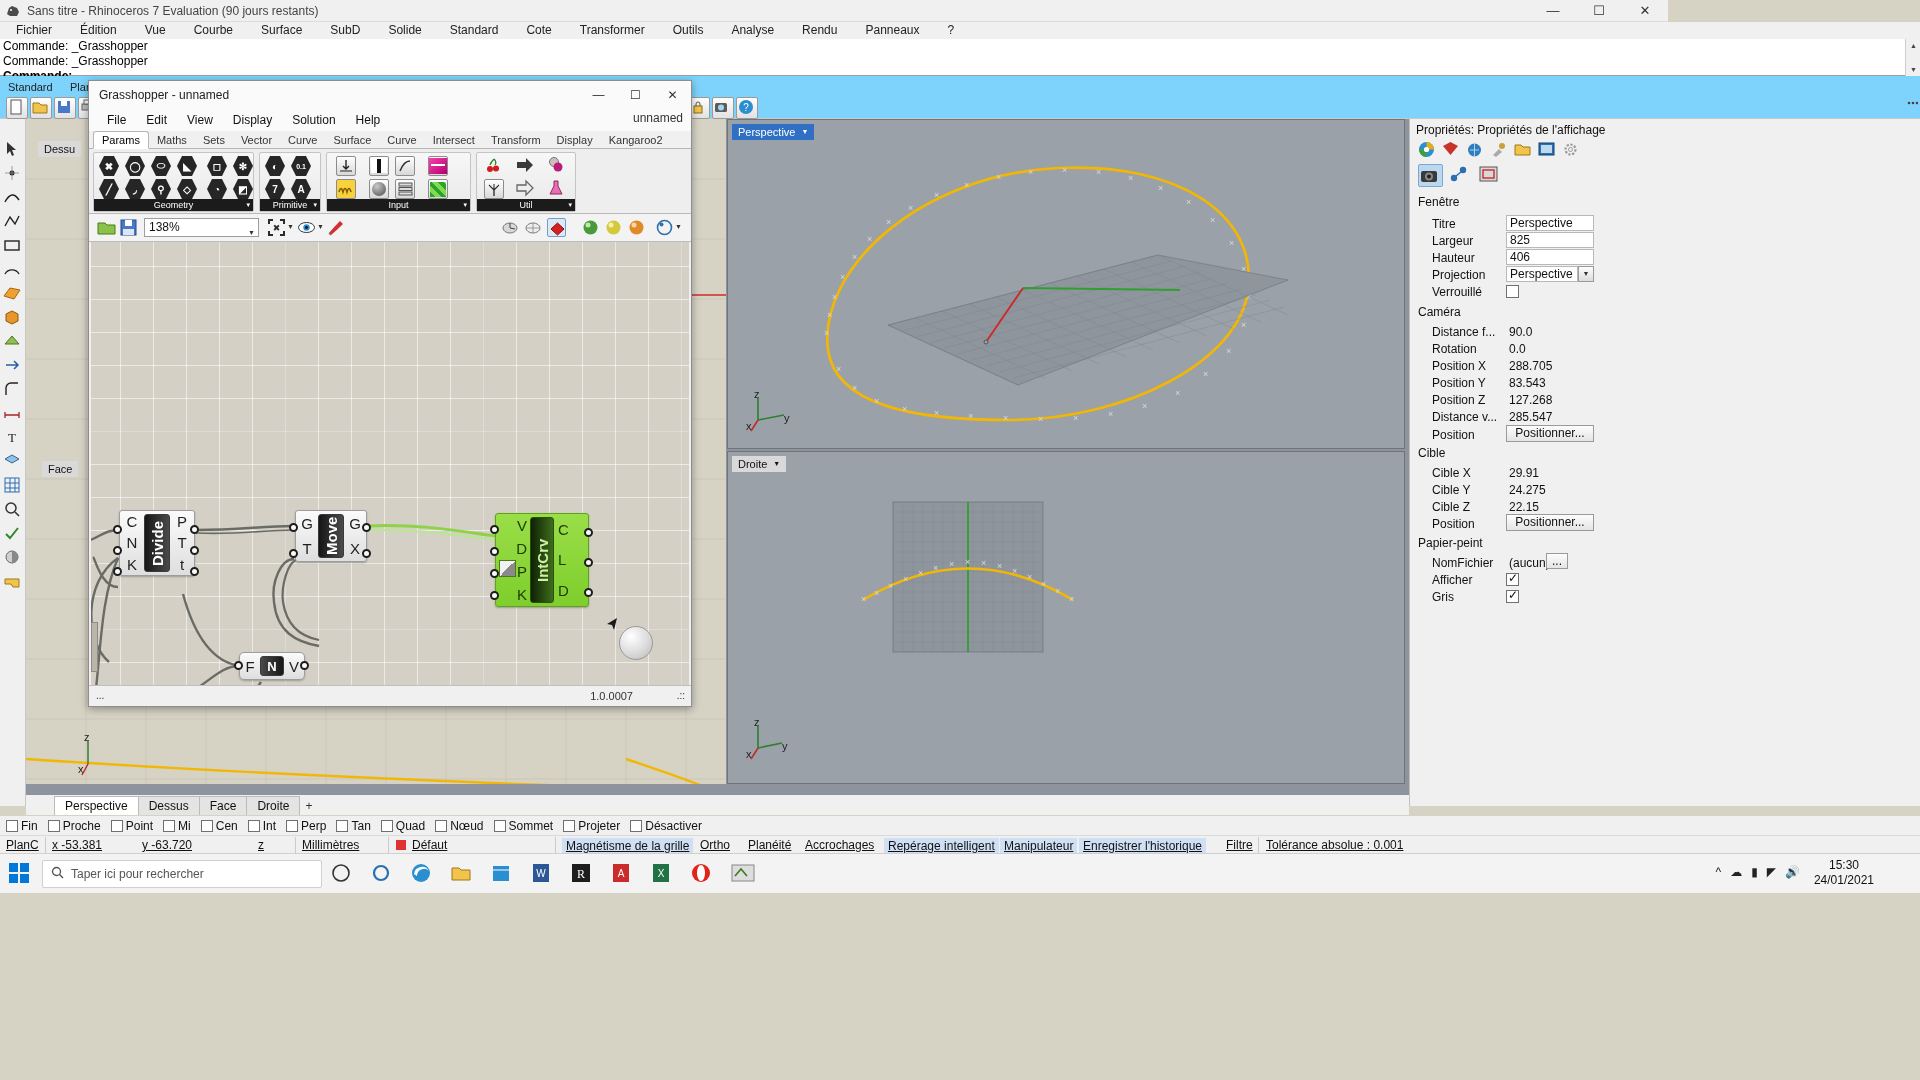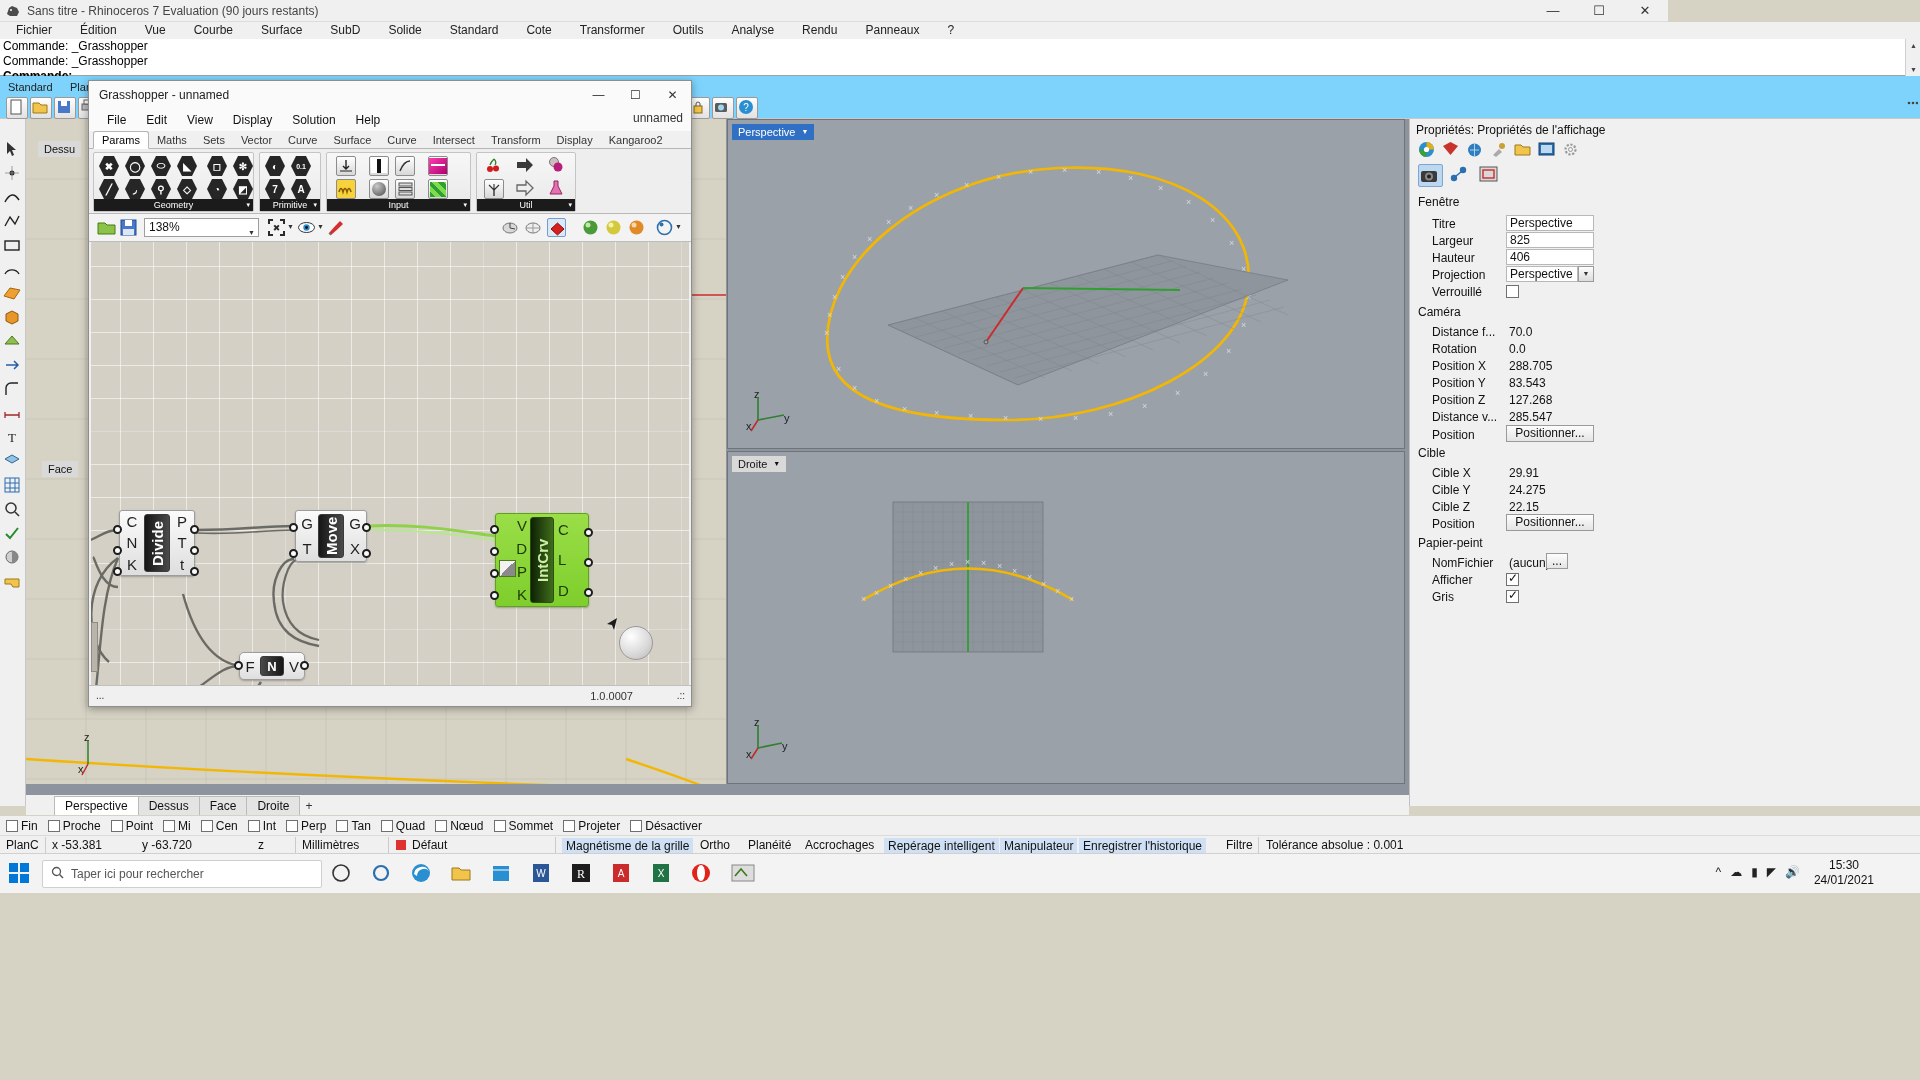--- a/index.html
+++ b/index.html
@@ -159,21 +159,21 @@
     width:12px; height:12px; background:#fff; border:1px solid #707070;
     margin-right:3px;
   }
 
   
   #status-bar {
     left:0; top:835px; width:1920px; height:18px;
     background:#f0f0f0; font-size:12px; color:#111;
     border-top:1px solid #dadada;
   }
-  .sb { position:absolute; top:2px; }
+  .sb { position:absolute; top:2px;text-decoration:underline; }
   .sb-sep { position:absolute; top:1px; width:1px; height:16px; background:#cacaca; }
   .sb-hl { background:#cfe0f5; padding:1px 4px; }
 
   
   #taskbar {
     left:0; top:853px; width:1920px; height:227px;
     background:#d6d2c4;
   }
   #taskbar-strip {
     position:absolute; left:0; top:0; width:1920px; height:40px;
@@ -804,21 +804,21 @@
   <div class="prop-name" style="top:132px;">Hauteur</div>
   <div class="prop-val" style="top:130px;">406</div>
   <div class="prop-name" style="top:149px;">Projection</div>
   <div class="prop-val" style="top:147px;width:72px;">Perspective</div>
   <div class="prop-combo-arrow" style="left:168px;top:147px;">▼</div>
   <div class="prop-name" style="top:166px;">Verrouillé</div>
   <div class="prop-chk" style="top:166px;"></div>
 
   <div class="sec-head" style="left:8px;top:186px;">Caméra</div>
   <div class="prop-name" style="top:206px;">Distance f...</div>
-  <div class="prop-val nobox" style="top:206px;">70.0</div>
+  <div class="prop-val nobox" style="top:206px;">90.0</div>
   <div class="prop-name" style="top:223px;">Rotation</div>
   <div class="prop-val nobox" style="top:223px;">0.0</div>
   <div class="prop-name" style="top:240px;">Position X</div>
   <div class="prop-val nobox" style="top:240px;">288.705</div>
   <div class="prop-name" style="top:257px;">Position Y</div>
   <div class="prop-val nobox" style="top:257px;">83.543</div>
   <div class="prop-name" style="top:274px;">Position Z</div>
   <div class="prop-val nobox" style="top:274px;">127.268</div>
   <div class="prop-name" style="top:291px;">Distance v...</div>
   <div class="prop-val nobox" style="top:291px;">285.547</div>

